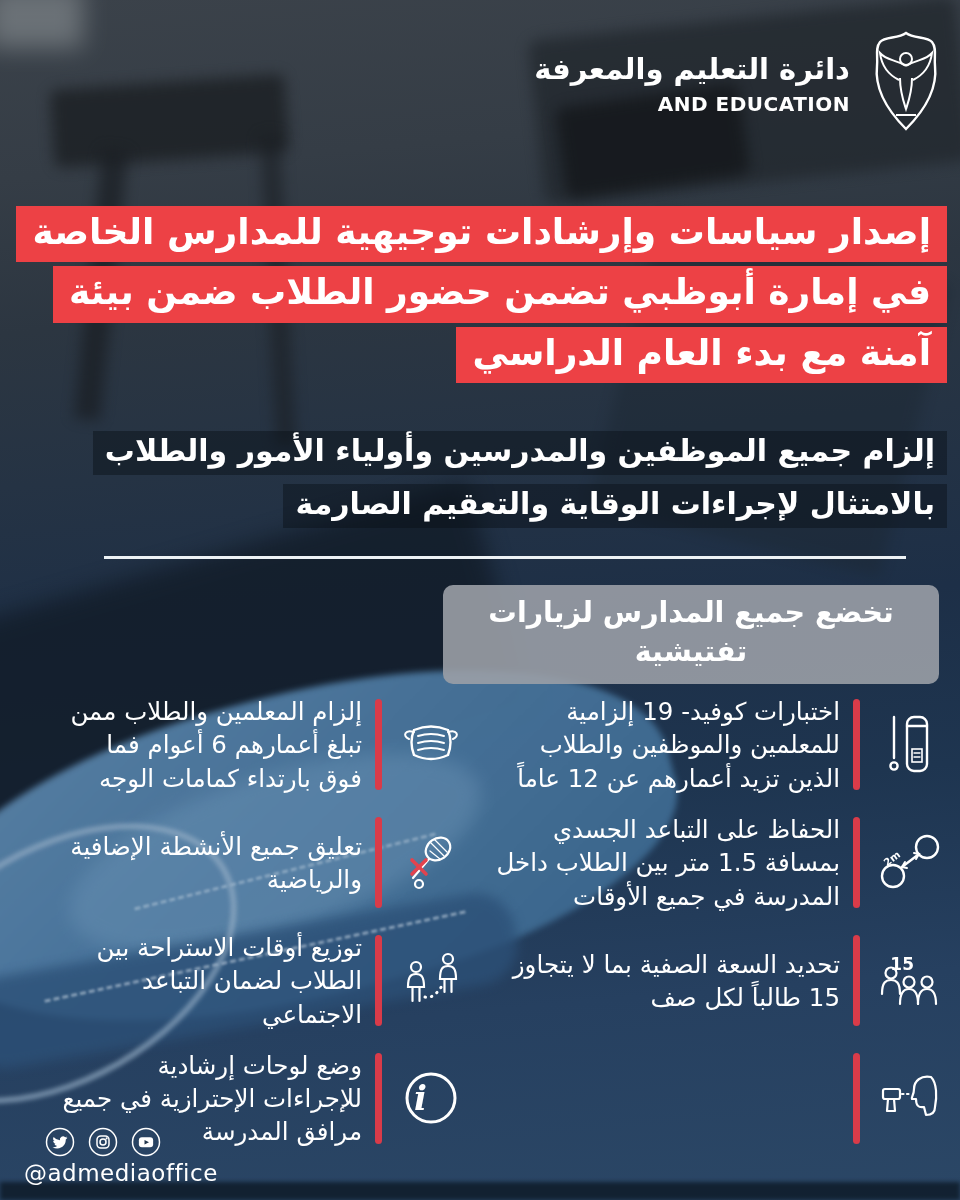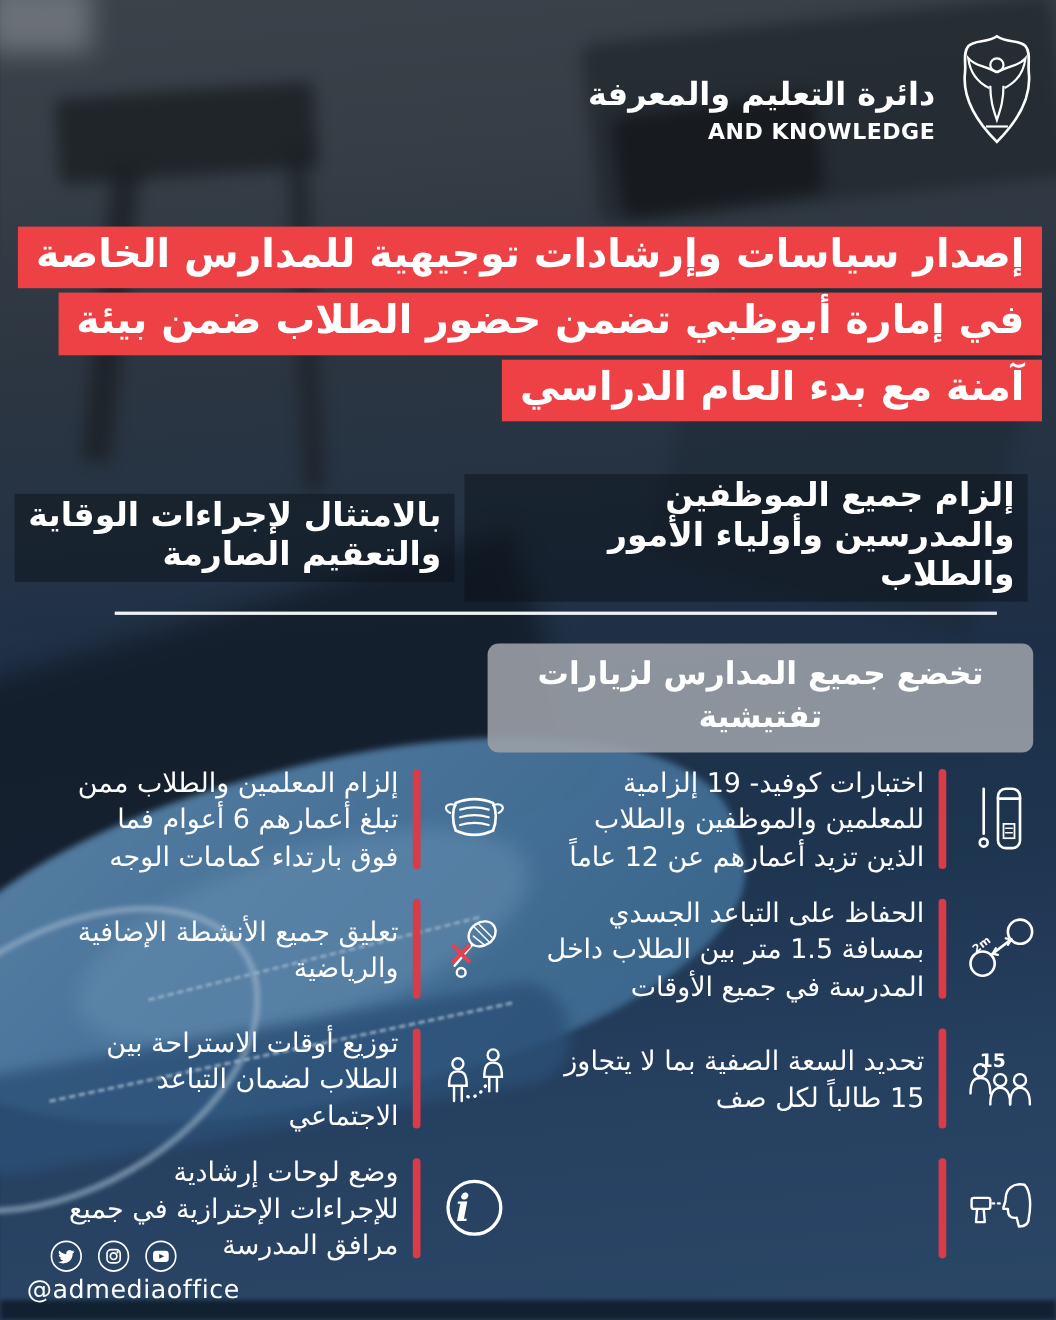--- a/index.html
+++ b/index.html
@@ -23,32 +23,32 @@
   .s-darkfold{left:-60px;top:555px;width:570px;height:235px;background:#121c28;opacity:.8;transform:rotate(-16deg);filter:blur(11px);}
   .s-mask{left:-90px;top:695px;width:770px;height:305px;background:linear-gradient(150deg,#5c85aa 0%,#4a769d 45%,#3a668d 100%);border-radius:48% 52% 40% 55%;transform:rotate(-15deg);filter:blur(3px);opacity:.95;}
   .s-maskhi{left:60px;top:775px;width:430px;height:155px;background:#6b93b5;opacity:.45;border-radius:50%;transform:rotate(-18deg);filter:blur(9px);}
   .s-maskfold{left:-40px;top:935px;width:560px;height:92px;background:#2c5077;opacity:.8;transform:rotate(-10deg);filter:blur(6px);border-radius:40px;}
   .s-stitch1{left:40px;top:955px;width:430px;height:0;border-top:3px dashed rgba(220,230,240,.5);transform:rotate(-12deg);filter:blur(1px);}
   .s-stitch2{left:130px;top:870px;width:310px;height:0;border-top:3px dashed rgba(255,255,255,.3);transform:rotate(-14deg);filter:blur(1px);}
   .s-strap{left:-130px;top:845px;width:370px;height:225px;border:6px solid rgba(150,175,198,.65);border-radius:50%;transform:rotate(-30deg);filter:blur(2px);background:transparent;}
   .s-bottomband{left:0;top:1182px;width:960px;height:18px;background:#0e1b29;opacity:.85;filter:blur(2px);}
 
   
-  .brand{position:absolute;top:30px;right:14px;display:flex;gap:16px;align-items:flex-end;}
+  .brand{position:absolute;top:30px;right:14px;display:flex;gap:16px;align-items:center;}
   .brand-text{text-align:right;padding-top:8px;}
   .brand-ar{font-size:29px;font-weight:700;letter-spacing:0;line-height:1.15;}
   .brand-en{direction:ltr;font-size:20px;font-weight:700;line-height:1.3;letter-spacing:.5px;text-align:right;margin-top:4px;}
   .emblem{width:80px;height:102px;flex:0 0 80px;}
 
   
   .headline{position:absolute;top:206px;right:13px;left:13px;display:flex;flex-direction:column;align-items:flex-start;gap:4px;}
   .hl{background:#ED4145;color:#fff;font-size:36px;font-weight:700;line-height:1.15;padding:5px 16px 10px;}
 
   
-  .subhead{position:absolute;top:431px;right:26px;left:13px;display:flex;flex-direction:row;align-items:center;gap:9px;}
+  .subhead{position:absolute;top:431px;right:13px;left:13px;display:flex;flex-direction:column;align-items:flex-start;gap:9px;}
   .subhead span{background:rgba(9,15,23,.45);font-size:30px;font-weight:700;line-height:1.2;padding:2px 12px 6px;}
 
   
   .divider{position:absolute;top:556px;left:104px;width:802px;height:3px;background:#edf2f5;}
 
   
   .graybox{position:absolute;top:585px;right:21px;width:496px;box-sizing:border-box;
     background:rgba(154,158,166,.9);border-radius:10px;padding:8px 18px 12px;
     font-size:28.5px;font-weight:700;line-height:1.38;text-align:center;}
 
@@ -96,21 +96,21 @@
       <path d="M40 3 C48 9 61 6 66 12 C71 18 68 27 69 36 C71 54 63 76 40 99 C17 76 9 54 11 36 C12 27 9 18 14 12 C19 6 32 9 40 3 Z"></path>
       <circle cx="40" cy="29" r="6" stroke-width="2"></circle>
       <path d="M40 36 C29 29 21 31 14 23 C16 39 25 46 33 50" stroke-width="2"></path>
       <path d="M40 36 C51 29 59 31 66 23 C64 39 55 46 47 50" stroke-width="2"></path>
       <path d="M34 48 C34 62 37 70 40 79 C43 70 46 62 46 48" stroke-width="2"></path>
       <path d="M30 85 L50 85" stroke-width="2"></path>
     </svg>
     <div class="brand-text">
       <div class="brand-ar">دائرة التعليم والمعرفة</div>
       <div class="brand-en">
-        <div>AND KNOWLEDGE</div>
+        <div>AND EDUCATION</div>
       </div>
     </div>
   </header>
 
   <section class="headline">
     <div class="hl">إصدار سياسات وإرشادات توجيهية للمدارس الخاصة</div>
     <div class="hl">في إمارة أبوظبي تضمن حضور الطلاب ضمن بيئة</div>
     <div class="hl">آمنة مع بدء العام الدراسي</div>
   </section>
 

